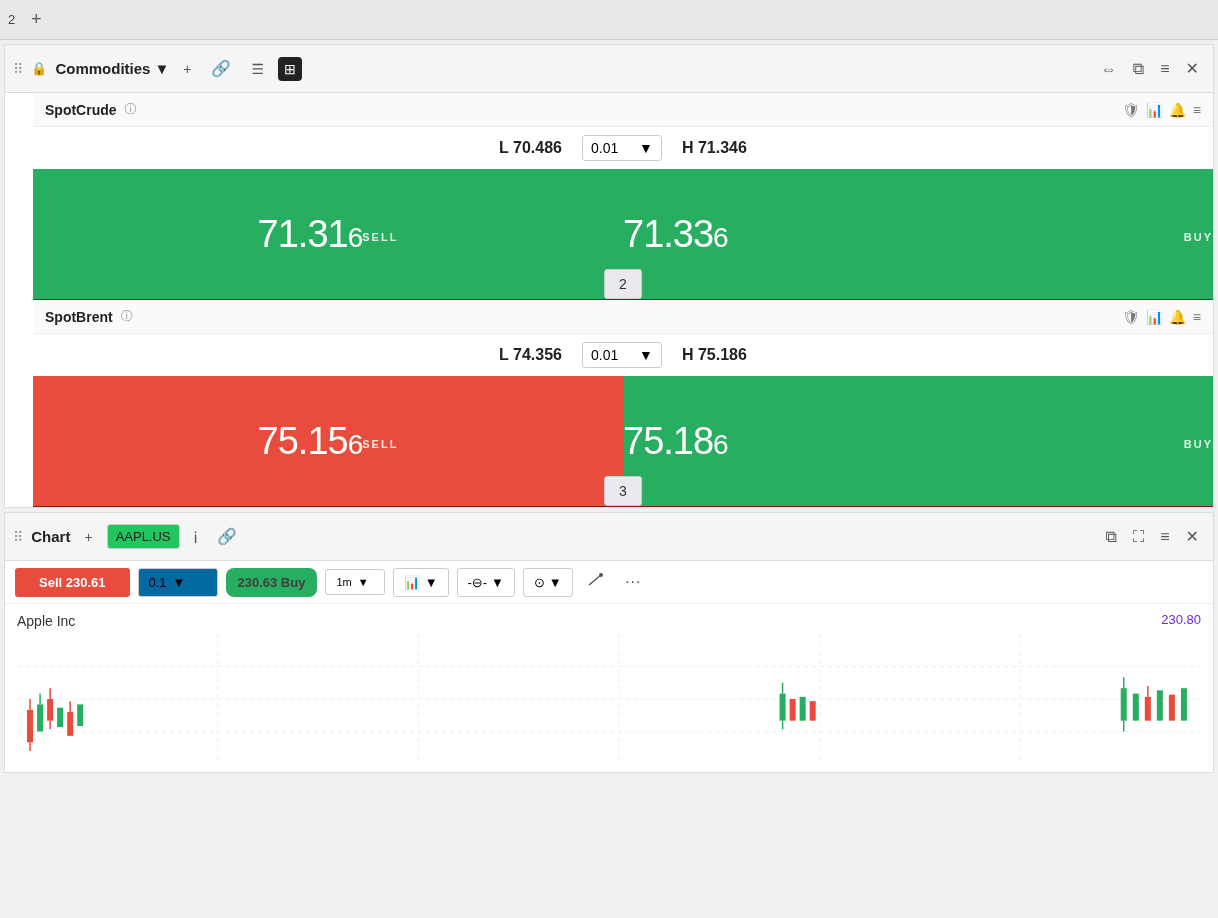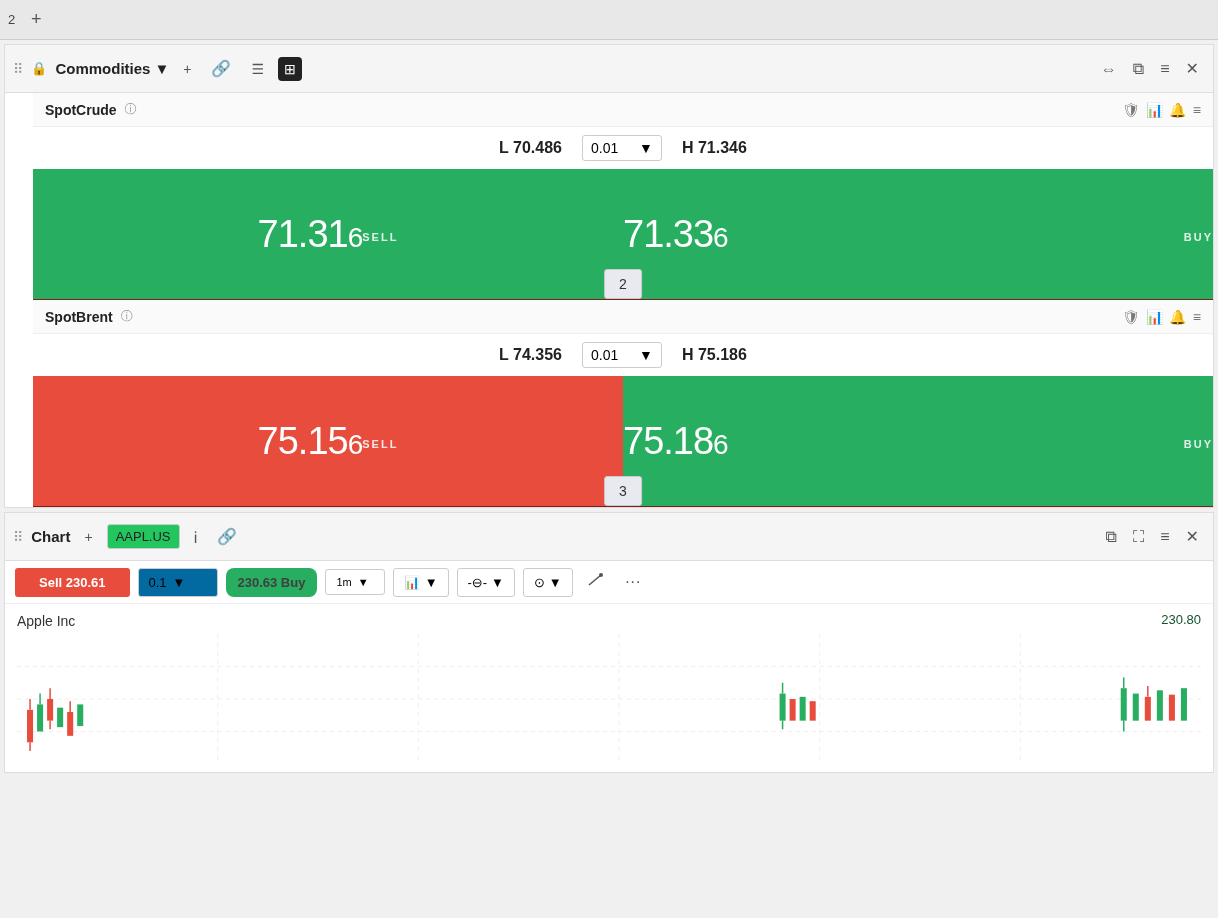--- a/index.html
+++ b/index.html
@@ -339,21 +339,21 @@
     .chart-company-name {
       font-size: 14px;
       color: #333;
       font-weight: 500;
     }
     .chart-price-level {
       position: absolute;
       right: 12px;
       top: 8px;
       font-size: 13px;
-      color: #14532d;
+      color: #6d28d9;
     }
     .chart-canvas {
       width: 100%;
       height: 130px;
       margin-top: 4px;
     }
   </style>
 </head>
 <body>
 

